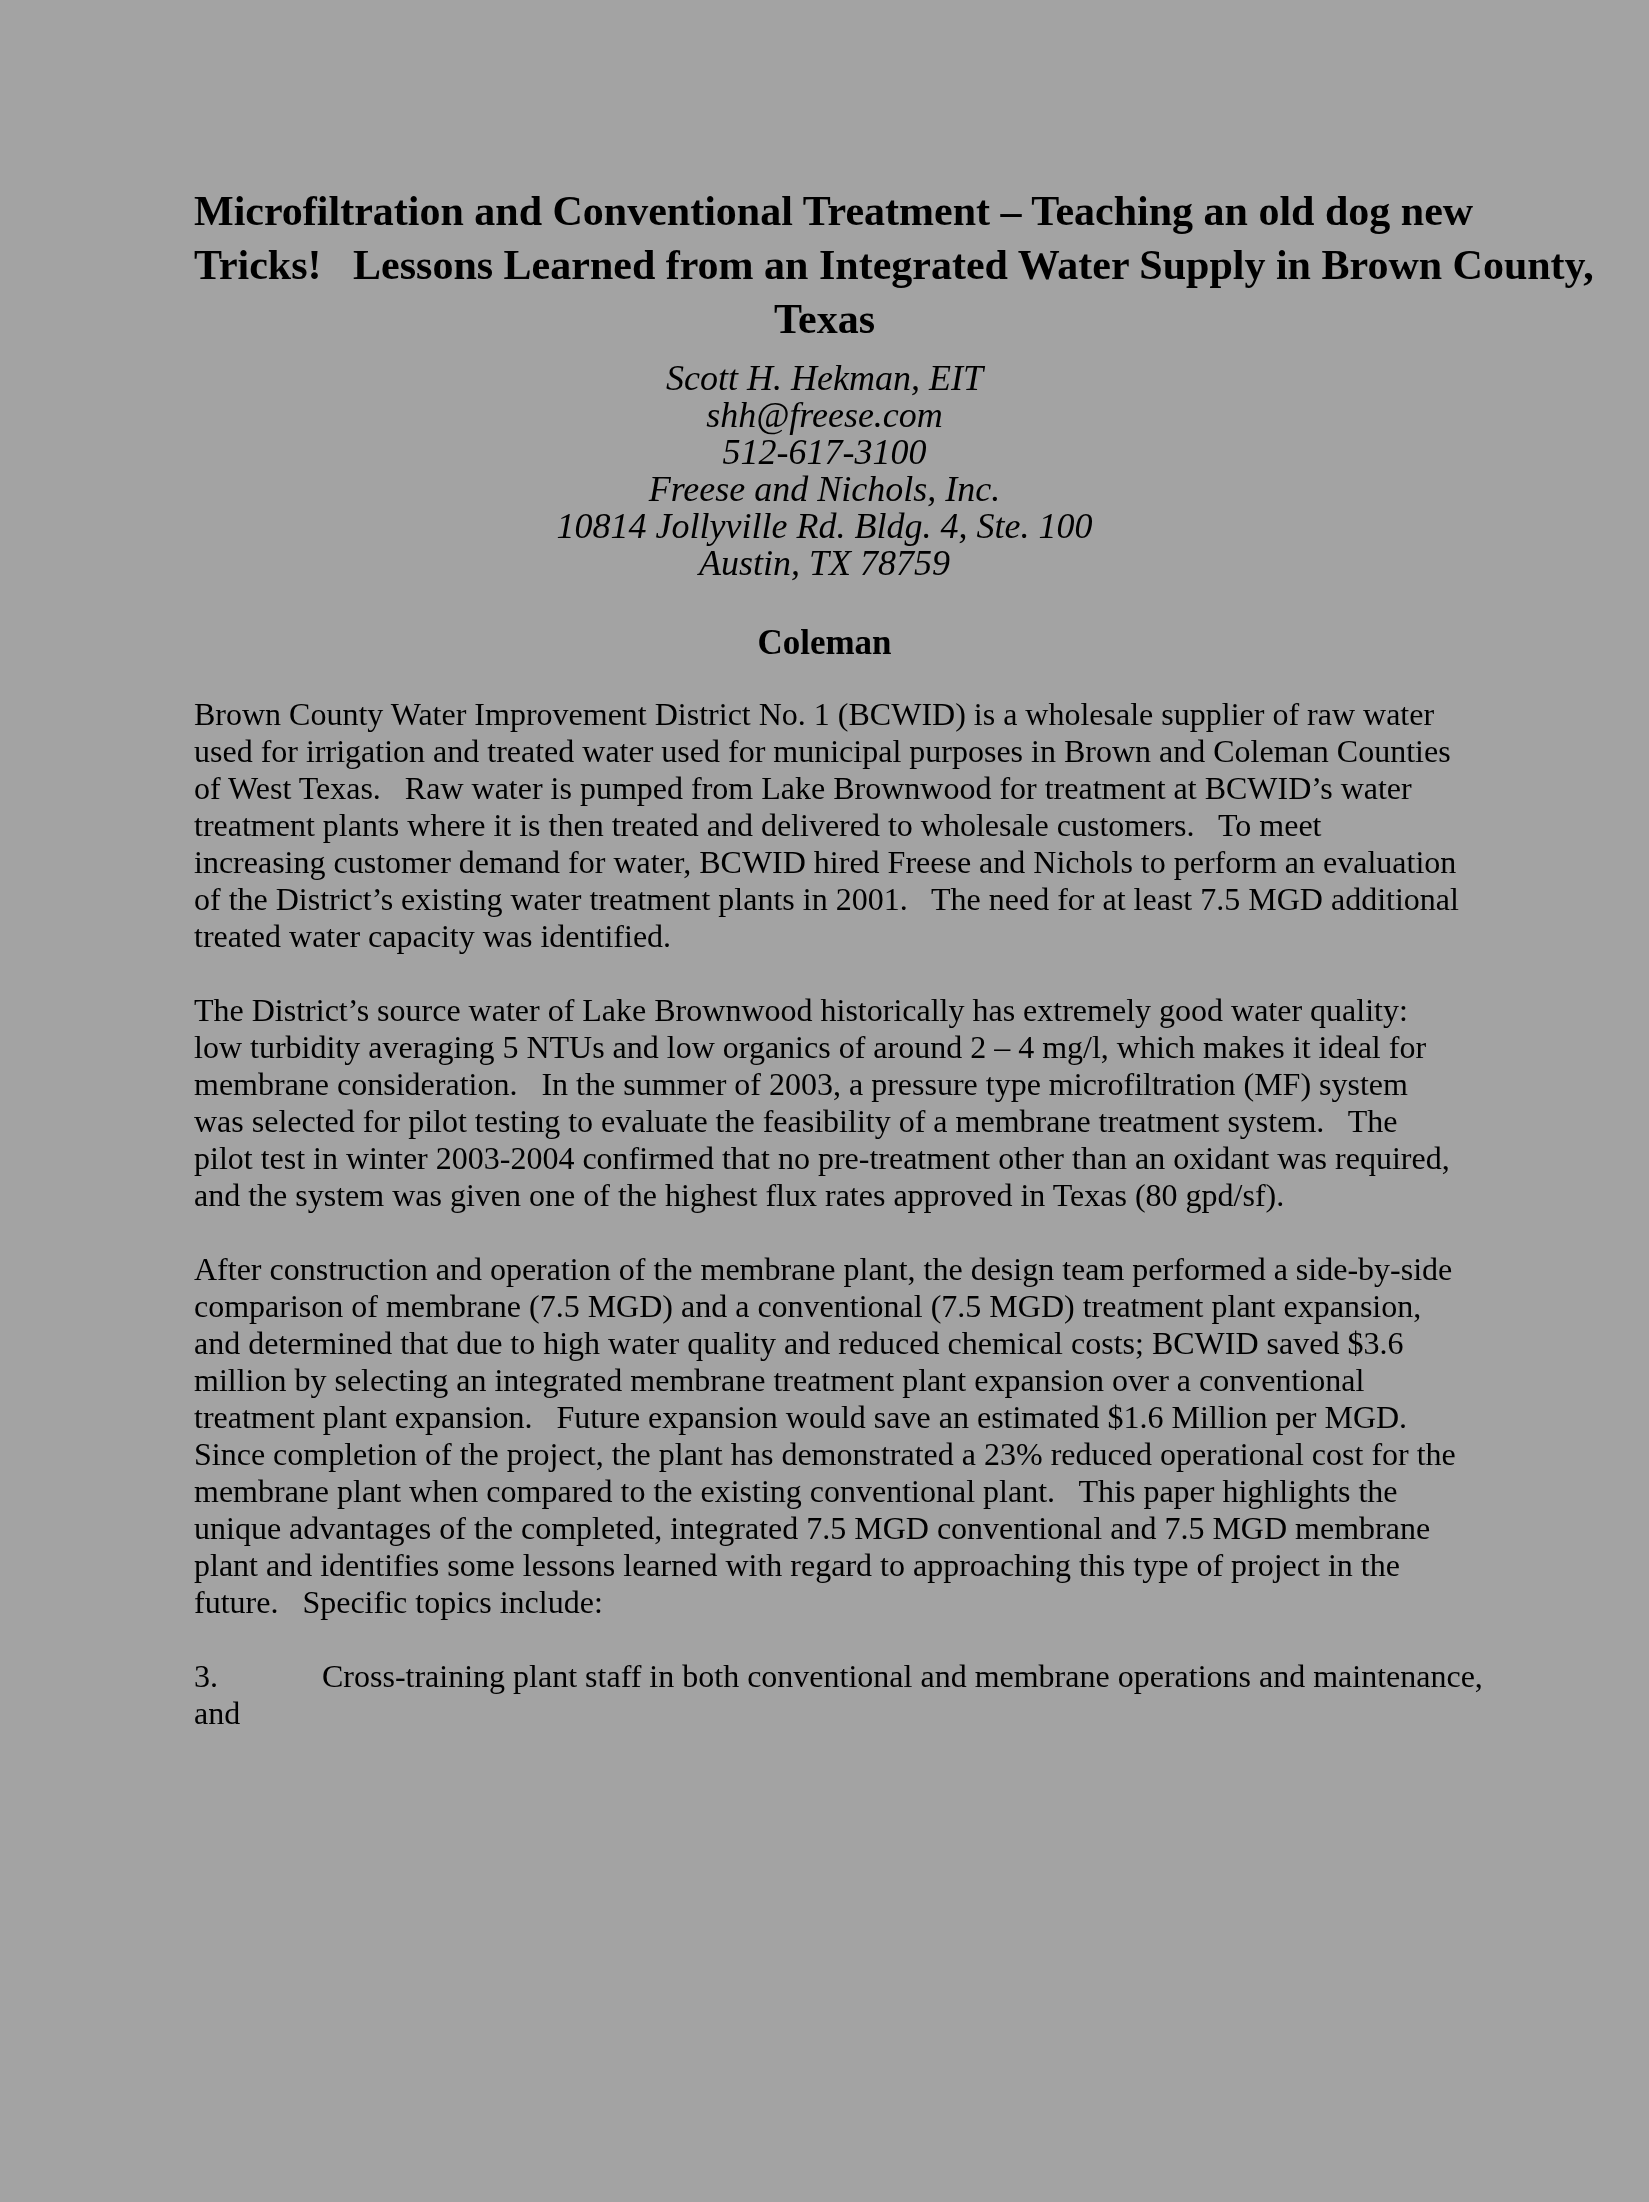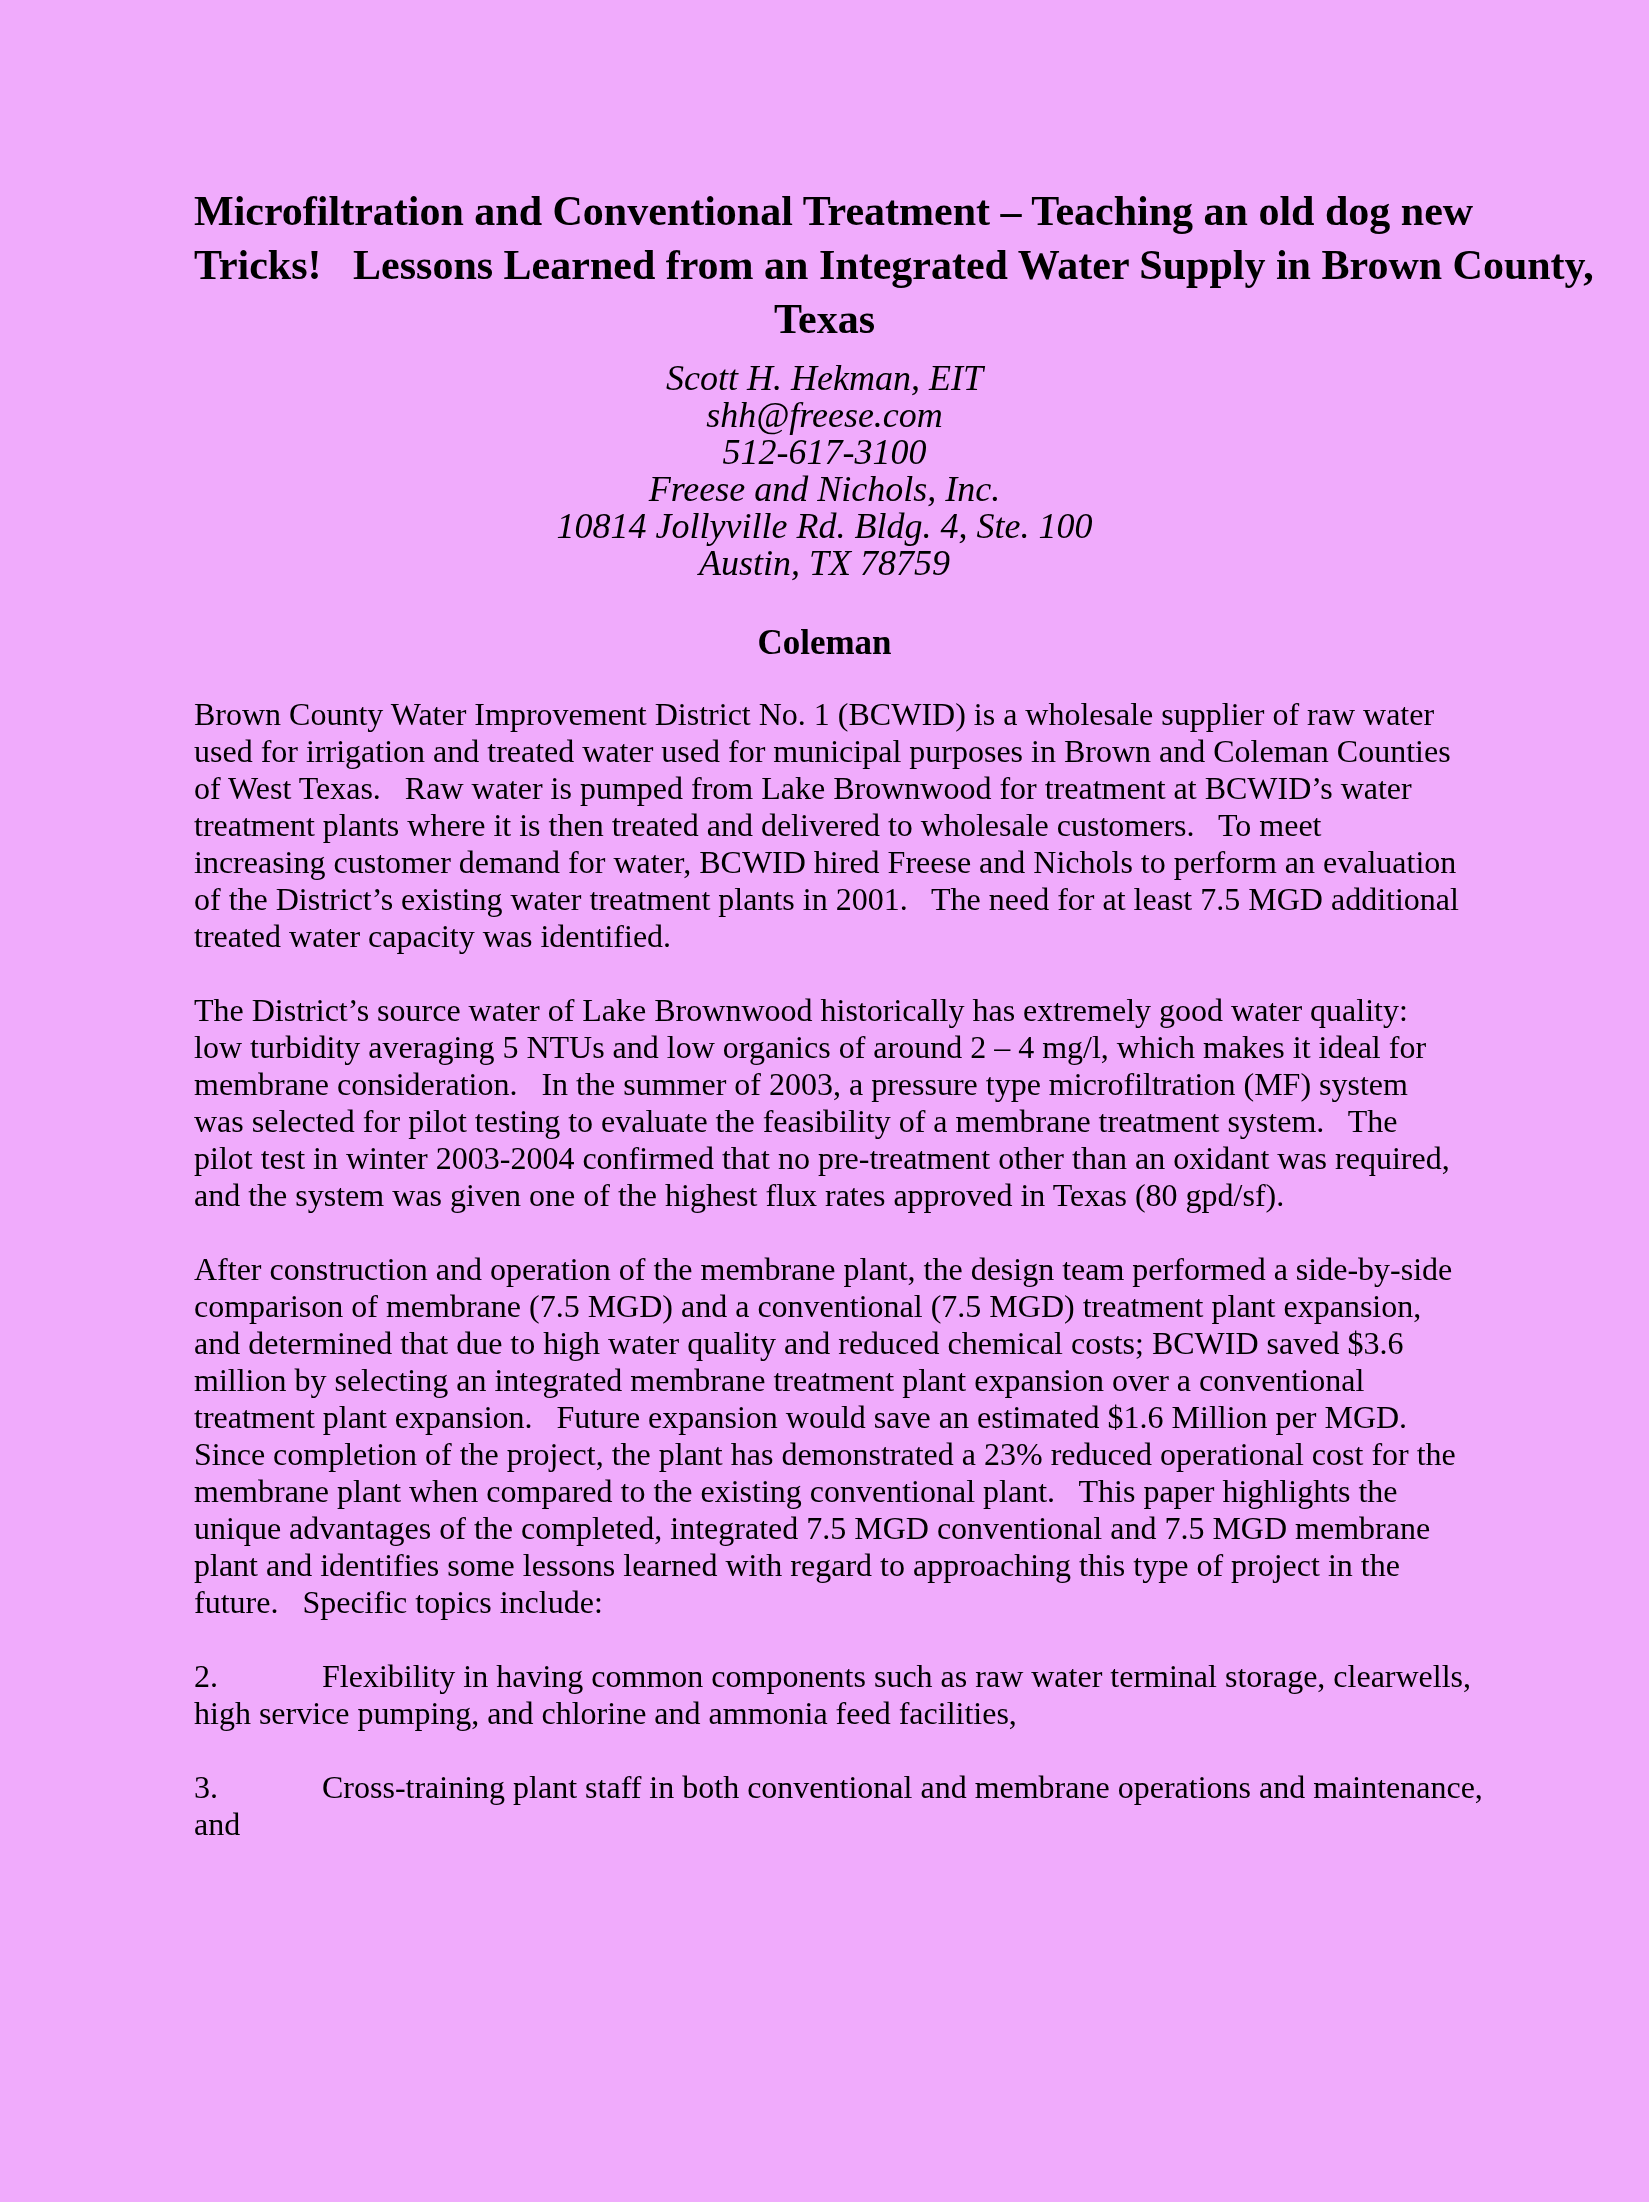--- a/index.html
+++ b/index.html
@@ -4,21 +4,21 @@
 <style>
   html, body {
     margin: 0;
     padding: 0;
     background: #ffffff;
   }
   .page {
     position: relative;
     width: 1650px;
     height: 2203px;
-    background: #f0abfc;
+    background: #a3a3a3;
     color: #000000;
     overflow: hidden;
     font-family: "Liberation Serif", "DejaVu Serif", serif;
   }
   .content {
     width: 1261px;
     margin-left: 194px;
     padding-top: 184px;
   }
   .title {
@@ -93,21 +93,19 @@
 and determined that due to high water quality and reduced chemical costs; BCWID saved $3.6
 million by selecting an integrated membrane treatment plant expansion over a conventional
 treatment plant expansion.   Future expansion would save an estimated $1.6 Million per MGD.
 Since completion of the project, the plant has demonstrated a 23% reduced operational cost for the
 membrane plant when compared to the existing conventional plant.   This paper highlights the
 unique advantages of the completed, integrated 7.5 MGD conventional and 7.5 MGD membrane
 plant and identifies some lessons learned with regard to approaching this type of project in the
 future.   Specific topics include:</p>
 
 
-    <p class="para">2.             Flexibility in having common components such as raw water terminal storage, clearwells,
-high service pumping, and chlorine and ammonia feed facilities,</p>
 
     <p class="para">3.             Cross-training plant staff in both conventional and membrane operations and maintenance,
 and</p>
 
   </div>
 </div>
 
 
 </body></html>

